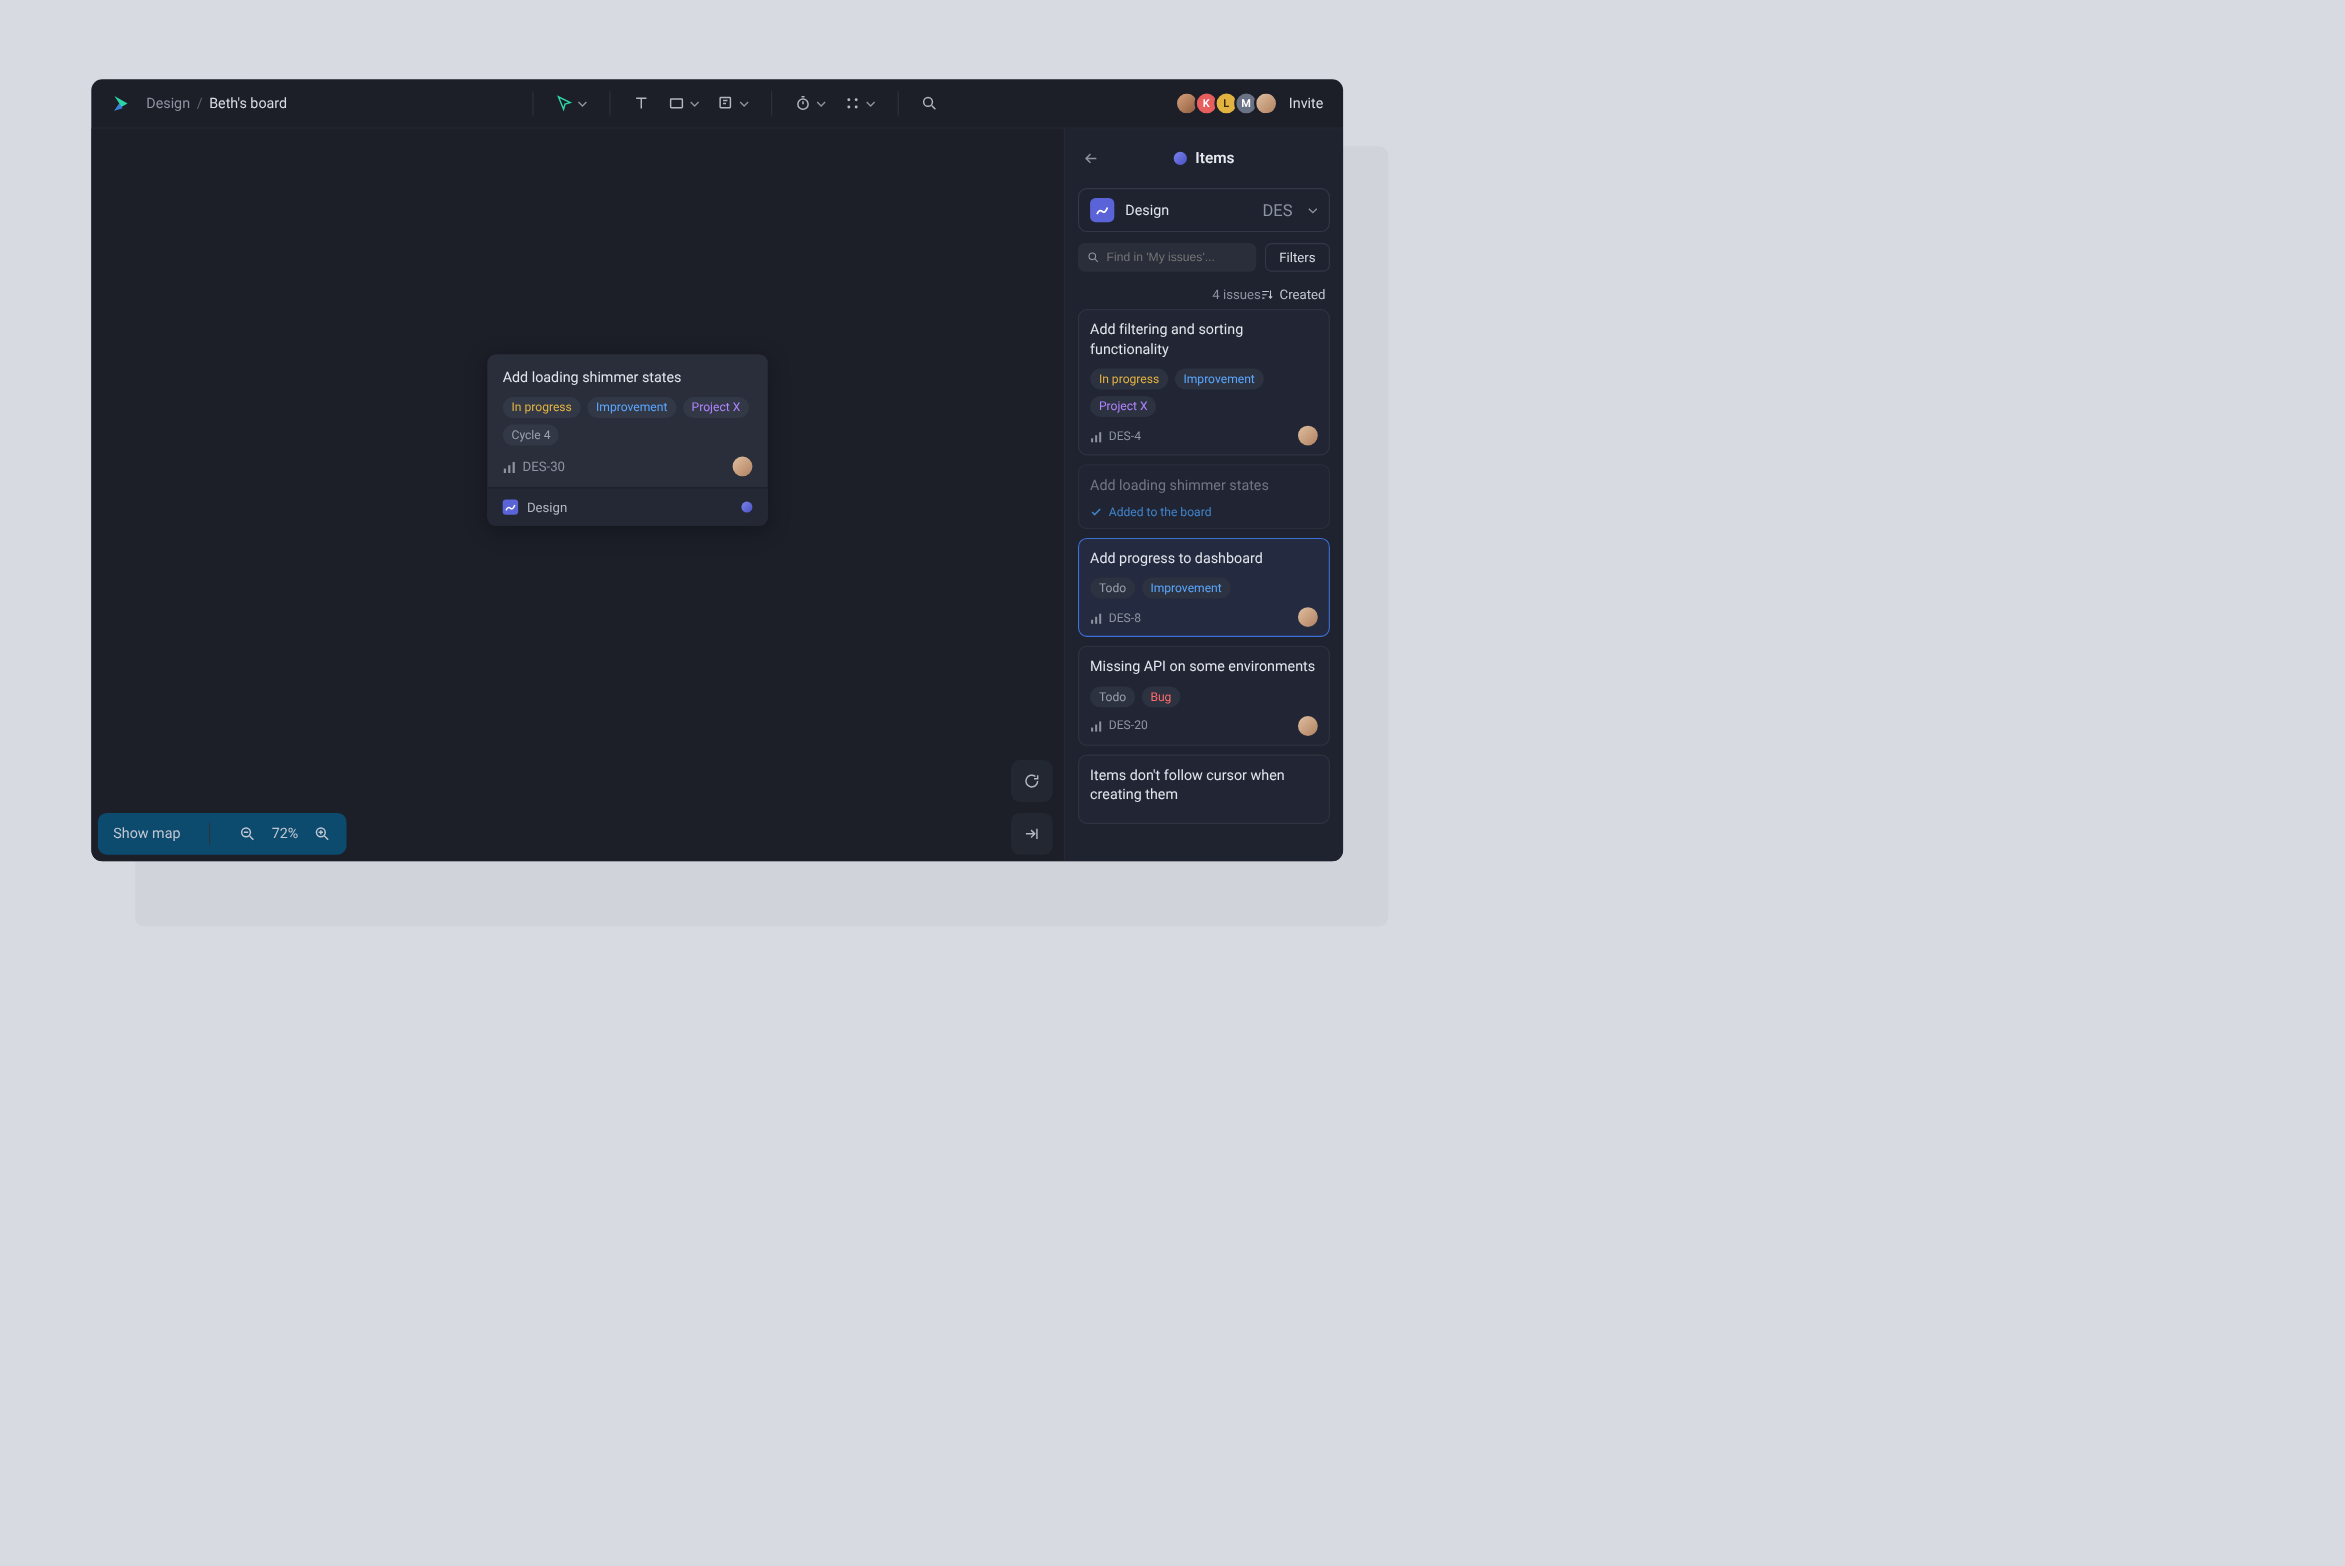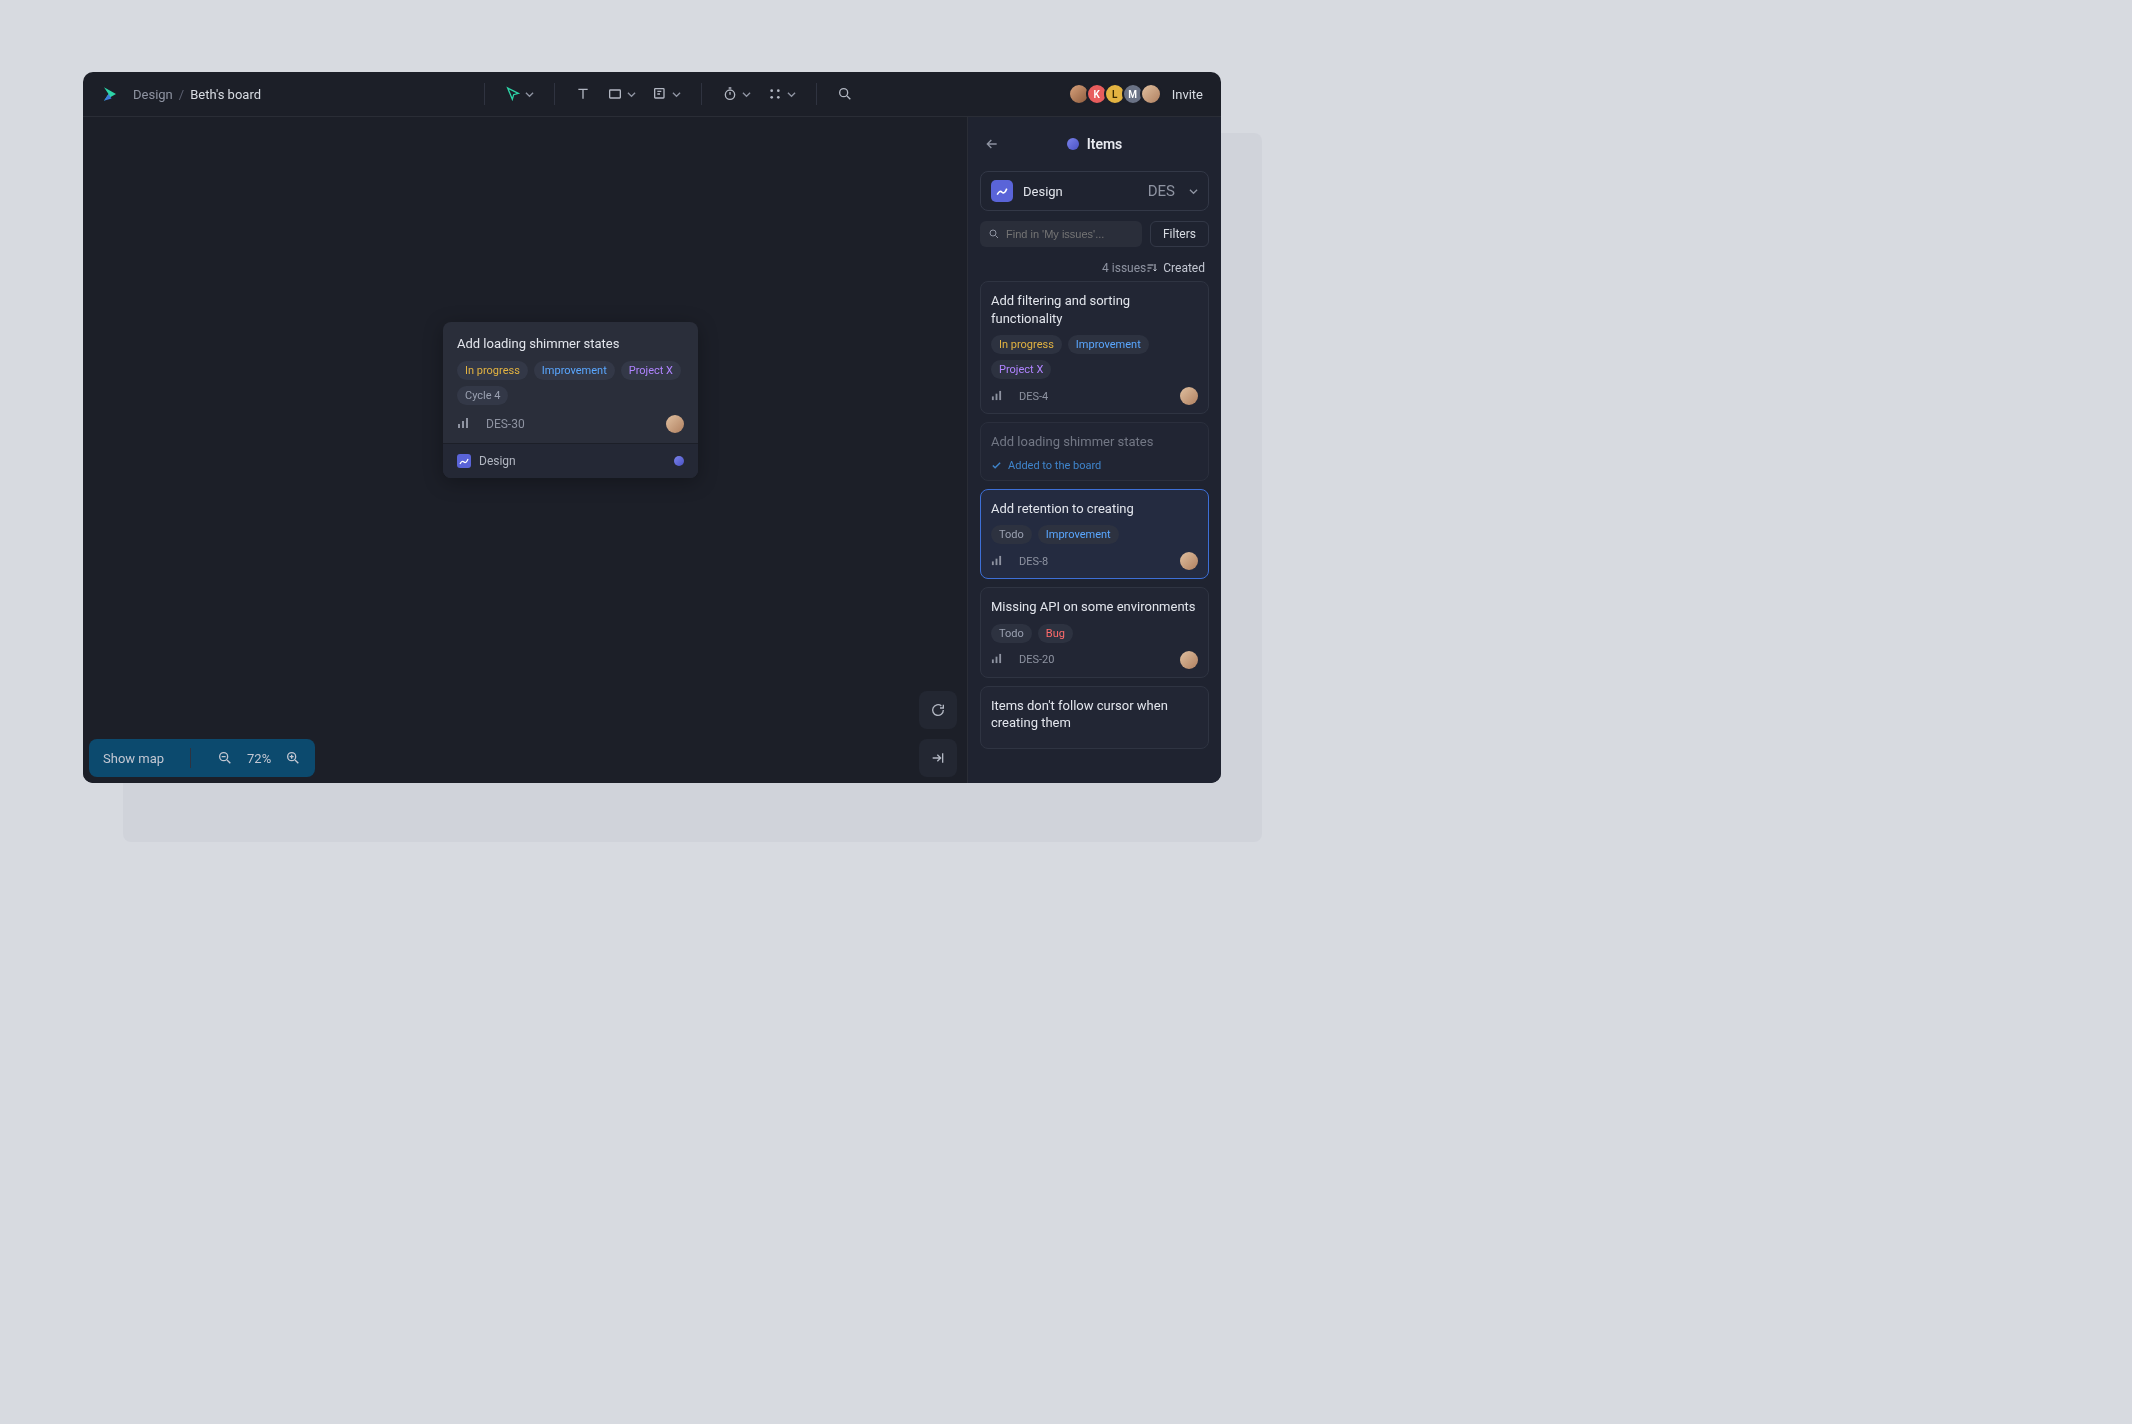--- a/index.html
+++ b/index.html
@@ -78,21 +78,21 @@
   .tag {
     font-size:11px; padding:3px 8px; border-radius:11px;
     background:#333847;
   }
   .tag.yellow{color:#e3b341;}
   .tag.blue{color:#5aa7ff;}
   .tag.purple{color:#b084ff;}
   .tag.gray{color:#9aa0b0;}
   .tag.red{color:#ff6b6b;}
   .card-meta { display:flex; align-items:center; justify-content:space-between; font-size:12px; color:#8e93a1; }
-  .meta-left{display:flex;align-items:flex-start;gap:17px;}
+  .meta-left{display:flex;align-items:flex-end;gap:6px;}
   .mini-av{width:18px;height:18px;border-radius:50%;background:linear-gradient(135deg,#e0c0a0,#b08060);}
   .card-footer {
     background:#242835; padding:10px 14px; display:flex; align-items:center; justify-content:space-between;
     border-top:1px solid #1c1f28;
   }
   .team-chip { display:flex; align-items:center; gap:8px; font-size:12px; color:#b2b7c2; }
   .team-icon{width:14px;height:14px;border-radius:3px;background:#5a64d8;display:flex;align-items:center;justify-content:center;}
   .linear-dot{width:10px;height:10px;border-radius:50%;background:linear-gradient(135deg,#7b83eb,#4a52c4);}
 
   
@@ -406,21 +406,21 @@
         <div class="issue added">
           <div class="issue-title">Add loading shimmer states</div>
           <div class="added-line">
             <svg width="11" height="11" viewBox="0 0 24 24" fill="none" stroke="currentColor" stroke-width="3">
               <path d="M4 12l5 5L20 6"></path>
             </svg>
             <span>Added to the board</span>
           </div>
         </div>
         <div class="issue selected">
-          <div class="issue-title">Add retention to creating</div>
+          <div class="issue-title">Add progress to dashboard</div>
           <div class="tags">
             <span class="tag gray">Todo</span>
             <span class="tag blue">Improvement</span>
           </div>
           <div class="issue-meta">
             <div class="meta-left">
               <svg width="11" height="11" viewBox="0 0 12 12">
                 <rect x="1" y="7" width="2" height="4" fill="#8e93a1"></rect>
                 <rect x="5" y="4" width="2" height="7" fill="#8e93a1"></rect>
                 <rect x="9" y="1" width="2" height="10" fill="#8e93a1"></rect>

